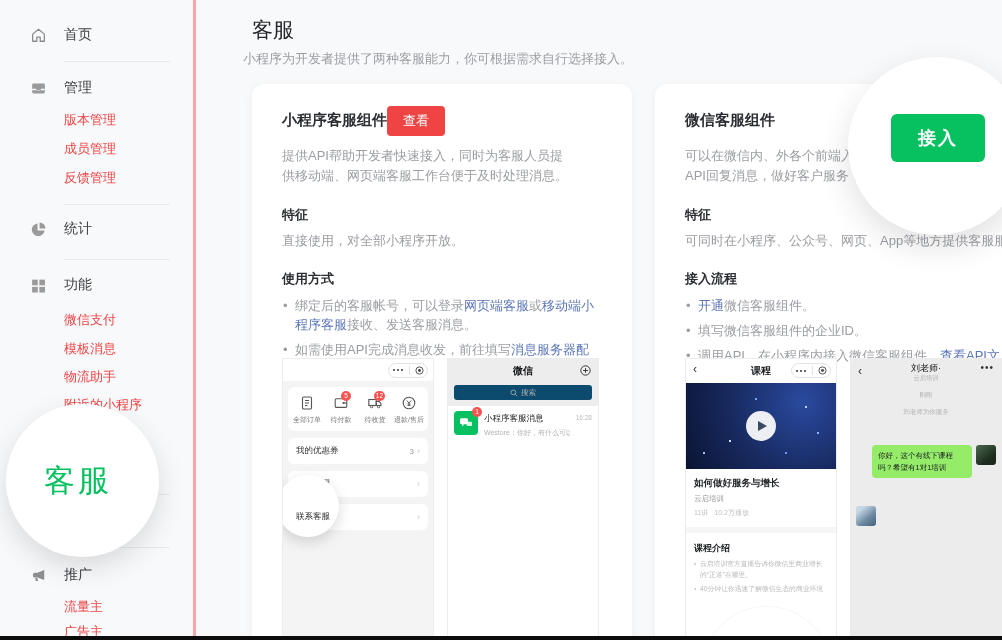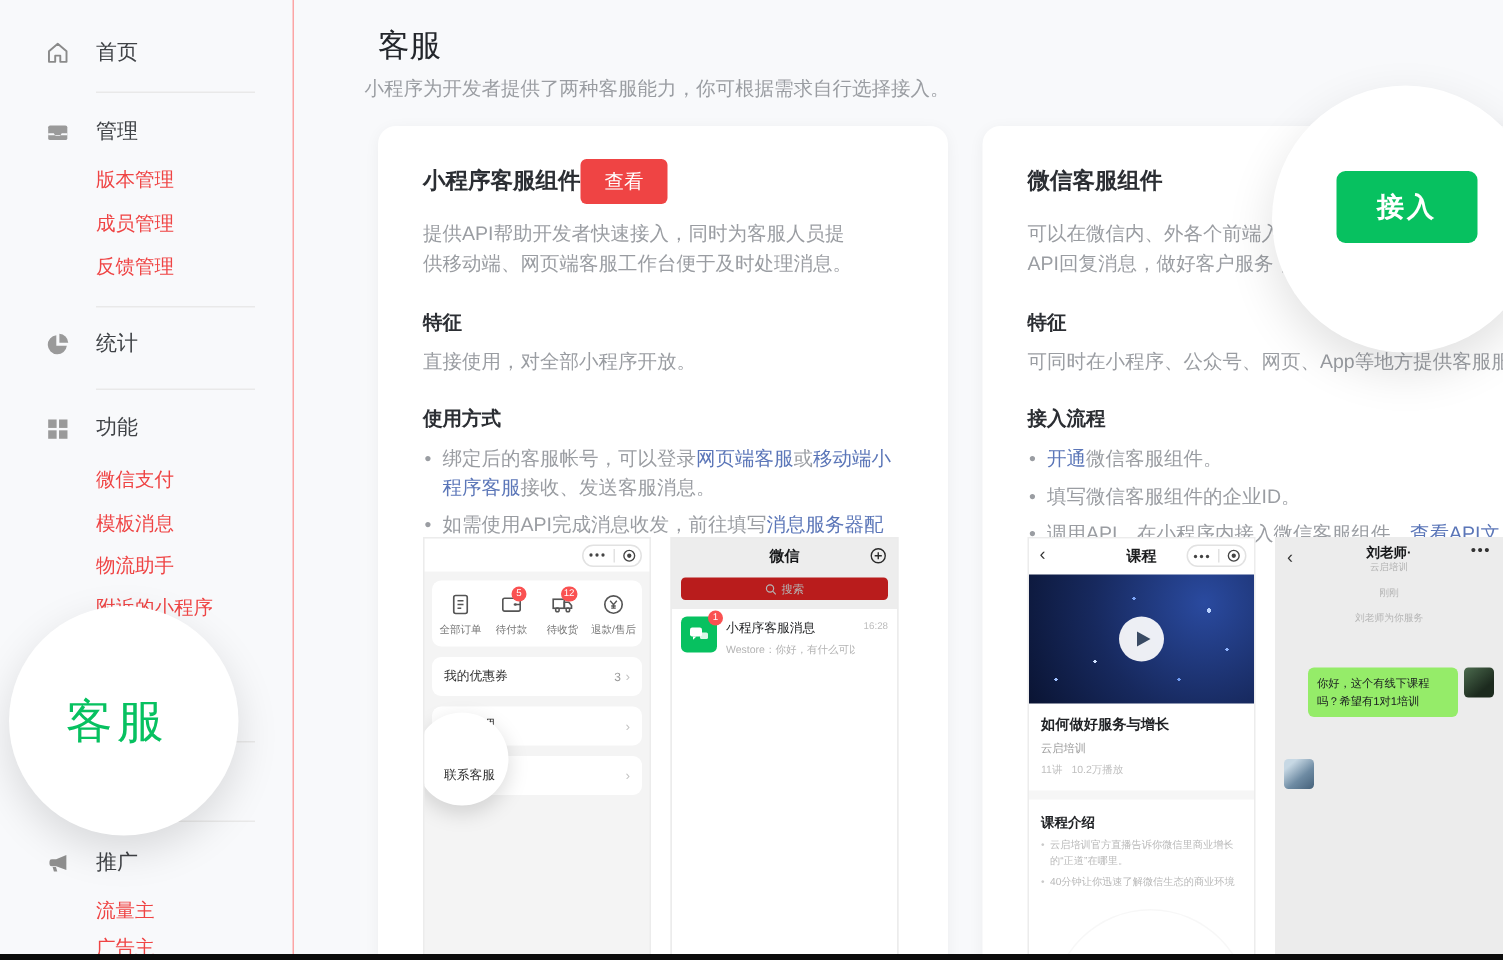--- a/index.html
+++ b/index.html
@@ -1,21 +1,21 @@
 <!DOCTYPE html>
 <html><head>
 <meta charset="utf-8">
 <style>
   *{margin:0;padding:0;box-sizing:border-box}
   html,body{width:1002px;height:640px}
   body{font-family:"Liberation Sans","DejaVu Sans",sans-serif;background:#fff}
   #app{position:relative;width:1002px;height:640px;background:#f8f9fb;overflow:hidden}
 
   
-  aside{position:absolute;left:0;top:0;width:196px;height:100%;background:#f8f9fb;border-right:1px solid #fca5a5}
+  aside{position:absolute;left:0;top:0;width:196px;height:100%;background:#f8f9fb;border-right:3px solid #fca5a5}
   .nav-item{position:absolute;left:0;display:flex;align-items:center;height:22px;padding-left:30px;gap:17px;font-size:14px;color:#3f4246;cursor:pointer;white-space:nowrap}
   .nav-item svg{width:17px;height:17px;flex:none}
   .nav-sub{position:absolute;left:64px;height:20px;line-height:20px;font-size:13px;color:#ef4444;cursor:pointer;white-space:nowrap}
   .sdiv{position:absolute;left:64px;width:106px;height:1px;background:#e9e9e9}
   .spot-side{position:absolute;left:6px;top:404px;width:153px;height:153px;border-radius:50%;background:#fff;box-shadow:0 10px 28px rgba(0,0,0,.13);z-index:2}
   .spot-side-label{position:absolute;left:44px;top:460px;font-size:31px;color:#07c160;letter-spacing:3px;z-index:3;cursor:pointer}
 
   
   main{position:absolute;left:197px;top:0;right:0;bottom:0}
   .pg-title{position:absolute;left:55px;top:16px;font-size:21px;font-weight:500;color:#23262b}
@@ -51,21 +51,21 @@
   .orow{margin:7px 5px 0;background:#fff;border-radius:6px;height:26px;display:flex;align-items:center;justify-content:space-between;padding:0 8px;position:relative}
   .orow .rl{font-size:8.5px;color:#2e2e2e}
   .orow .rv{font-size:8px;color:#9a9a9a;display:flex;gap:3px;align-items:center}
   .orow .chev{color:#c3c3c3;font-size:9px}
   .zt{position:relative;z-index:3}
   .spot-contact{position:absolute;left:-6px;top:116px;width:62px;height:62px;border-radius:50%;background:#fff;box-shadow:0 5px 14px rgba(0,0,0,.15);z-index:2}
 
   .mock-wechat{background:#ededed}
   .w-head{height:24px;display:flex;align-items:center;justify-content:center;position:relative;font-size:10px;font-weight:700;color:#17181a}
   .w-plus{position:absolute;right:7px;top:6px}
-  .w-search{margin:2px 6px 6px;background:#b91c1c;height:15px;border-radius:3px;display:flex;align-items:center;justify-content:center;gap:3px;color:#b5b5b5;font-size:7.5px}
+  .w-search{margin:2px 6px 6px;background:#0c4a6e;height:15px;border-radius:3px;display:flex;align-items:center;justify-content:center;gap:3px;color:#b5b5b5;font-size:7.5px}
   .w-list{background:#fff;height:240px;padding:5px 6px}
   .w-item{display:flex;gap:6px}
   .w-av{position:relative;width:24px;height:24px;border-radius:4px;background:#07c160;flex:none;display:flex;align-items:center;justify-content:center}
   .w-badge{position:absolute;top:-4px;right:-4px;width:10px;height:10px;border-radius:50%;background:#fa5151;color:#fff;font-size:6.5px;line-height:10px;text-align:center}
   .w-meta{flex:1;min-width:0;padding-top:2px}
   .w-name{font-size:8.5px;color:#1b1c1e}
   .w-prev{font-size:7px;color:#b3b3b3;margin-top:3px;white-space:nowrap;overflow:hidden}
   .w-time{font-size:6.5px;color:#bcbcbc;flex:none;margin-top:3px}
 
   .c-head{height:24px;background:#fff;display:flex;align-items:center;justify-content:center;position:relative;font-size:10px;font-weight:700;color:#1c1d1f}
@@ -86,21 +86,21 @@
   .c-prov{font-size:7.5px;color:#9a9a9a;margin-top:4px}
   .c-meta{font-size:7px;color:#bfbfbf;margin-top:4px;display:flex;gap:6px}
   .c-gap{height:6px;background:#f6f6f6;margin-top:9px}
   .c-sec{font-size:9px;font-weight:700;color:#212326;padding:9px 8px 0}
   .c-b{font-size:6.8px;color:#b9b9b9;line-height:1.55;margin-top:4px;position:relative;padding:0 8px 0 14px}
   .c-b::before{content:"•";position:absolute;left:8px;top:0;color:#c9c9c9}
   .c-circle{position:absolute;left:16px;top:248px;width:130px;height:130px;border-radius:50%;background:#fff;box-shadow:0 0 0 1px rgba(0,0,0,.03)}
 
   .mock-chat{background:#ececec}
   .h-head{height:28px;display:flex;flex-direction:column;align-items:center;justify-content:center;position:relative}
-  .h-name{font-size:9px;font-weight:700;color:#17181a;line-height:1.2}
+  .h-name{font-size:9px;font-weight:400;color:#17181a;line-height:1.2}
   .h-org{font-size:6.3px;color:#b1b1b1;text-align:center}
   .h-back{position:absolute;left:7px;top:5px;font-size:12px;color:#333}
   .h-more{position:absolute;right:7px;top:3px;font-size:10px;color:#333;letter-spacing:1px}
   .h-time{text-align:center;font-size:6.5px;color:#b5b5b5;margin-top:4px}
   .h-notice{text-align:center;font-size:6.5px;color:#b5b5b5;margin-top:8px}
   .h-row{display:flex;padding:0 5px;margin-top:28px;gap:4px}
   .h-row.right{justify-content:flex-end}
   .h-bub{max-width:100px;border-radius:4px;padding:5px 6px;font-size:7.5px;line-height:1.55;color:#191c20}
   .h-bub.green{background:#95ec69}
   .h-bub.white{background:#fff}

